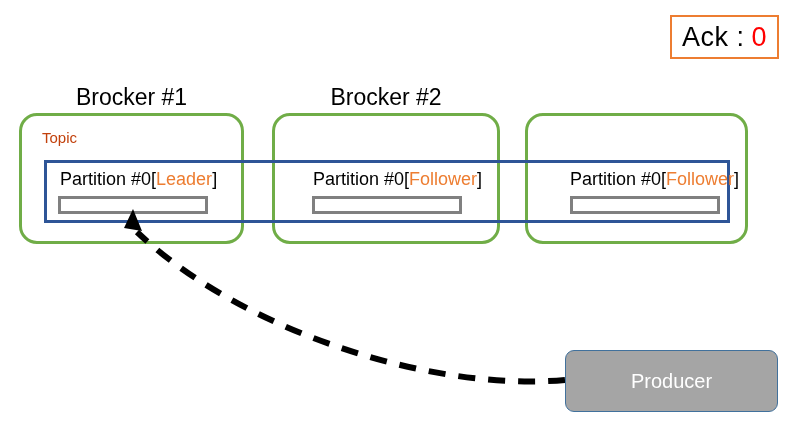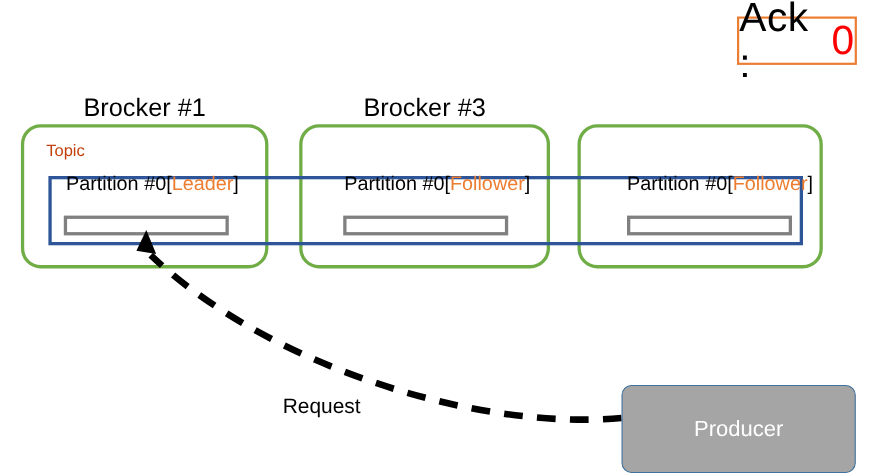--- a/index.html
+++ b/index.html
@@ -25,21 +25,21 @@
     left: 670px;
     top: 15px;
     width: 109px;
     height: 44px;
     border: 2px solid #ed7d31;
     background: #ffffff;
     box-sizing: border-box;
     display: flex;
     align-items: center;
     justify-content: center;
-    font-size: 37px;
+    font-size: 27px;
     color: #000000;
     letter-spacing: 0.5px;
   }
   #ack-badge .ack-value {
     color: #ff0000;
     margin-left: 7px;
   }
 
   
   .broker-label {
@@ -77,21 +77,21 @@
     top: 160px;
     width: 686px;
     height: 63px;
     border: 3px solid #2e5597;
     background: transparent;
     box-sizing: border-box;
   }
 
   
   .partition-label {
-    top: 156px;
+    top: 168px;
     height: 23px;
     line-height: 23px;
     font-size: 18px;
     color: #000000;
     white-space: nowrap;
   }
   .partition-label .role {
     color: #ed7d31;
   }
 
@@ -102,21 +102,21 @@
     border: 3px solid #808080;
     background: #ffffff;
     box-sizing: border-box;
   }
 
   
   #producer-box {
     left: 565px;
     top: 350px;
     width: 213px;
-    height: 80px;
+    height: 62px;
     background: #a5a5a5;
     border: 1.5px solid #41719c;
     border-radius: 9px;
     box-sizing: border-box;
     display: flex;
     align-items: center;
     justify-content: center;
     color: #ffffff;
     font-size: 20px;
   }
@@ -145,21 +145,21 @@
 <div id="canvas">
 
   <div class="abs" id="ack-badge">
     <span>Ack :</span>
     <span class="ack-value">0</span>
   </div>
 
   <div class="abs broker-label" style="left:19px; width:225px;">Brocker #1</div>
   <div class="abs broker-box" style="left:19px; width:225px;"></div>
 
-  <div class="abs broker-label" style="left:272px; width:228px;">Brocker #3</div>
+  <div class="abs broker-label" style="left:272px; width:228px;">Brocker #2</div>
   <div class="abs broker-box" style="left:272px; width:228px;"></div>
 
   <div class="abs broker-box" style="left:525px; width:223px;"></div>
 
   <div class="abs" id="topic-label">Topic</div>
 
   <div class="abs" id="partition-set"></div>
 
   <div class="abs partition-label" style="left:60px;">
     <span>Partition #0[</span><span class="role">Leader</span><span>]</span>
@@ -174,19 +174,18 @@
   <div class="abs partition-label" style="left:570px;">
     <span>Partition #0[</span><span class="role">Follower</span><span>]</span>
   </div>
   <div class="abs log-bar" style="left:570px; width:150px;"></div>
 
   <svg class="abs" id="edge-layer" viewBox="0 0 791 432">
     <path d="M 565,380 C 430,392 240,330 137,232" fill="none" stroke="#000000" stroke-width="6" stroke-dasharray="17,13" stroke-linecap="butt"></path>
     <polygon points="133,209 142,231 124,228" fill="#000000"></polygon>
   </svg>
 
-  <div class="abs" id="request-label">Request</div>
 
   <div class="abs" id="producer-box">
     <span>Producer</span>
   </div>
 
 </div>
 
 </body></html>

